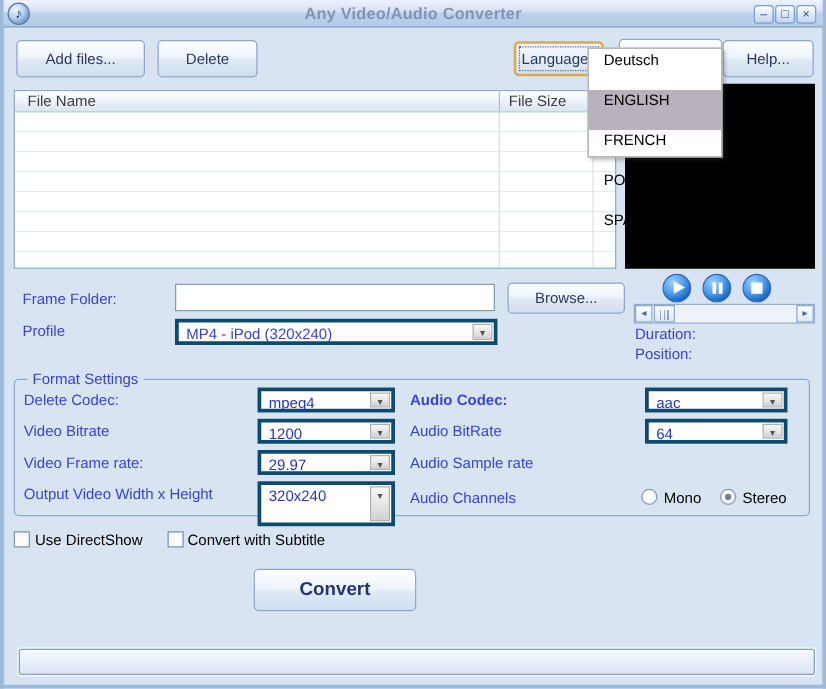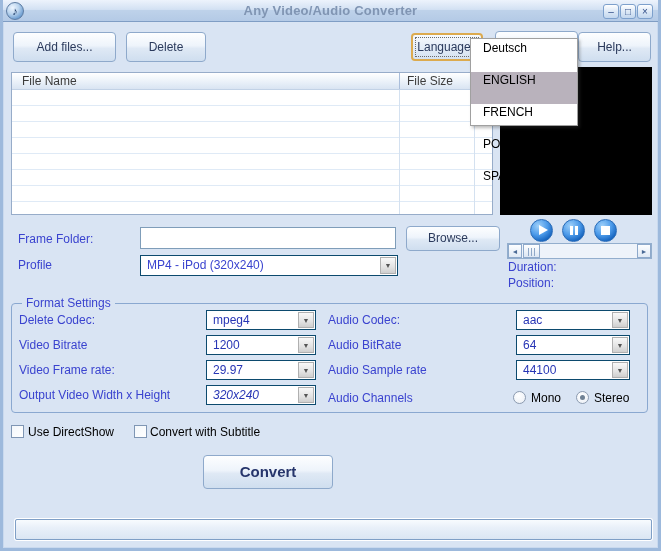--- a/index.html
+++ b/index.html
@@ -67,21 +67,21 @@
   }
   .fl-vline { position:absolute; top:0; bottom:0; width:1px; background:#d4e1f0; }
   
   .preview { position:absolute; left:497px; top:67px; width:152px; height:148px; background:#000; }
   
   .bluelabel { position:absolute; color:#3a43cf; }
   .textinput {
     position:absolute; border:1px solid #7f9db9; background:#fff; font-size:12px; padding:2px 4px;
     font-family:"Liberation Sans",sans-serif;
   }
-  .combo { position:absolute; background:#fff; border:1px solid #0c4a6e; }
+  .combo { position:absolute; background:#fff; border:3px solid #0c4a6e; }
   .combo-value { position:absolute; left:6px; top:2px; right:20px; white-space:nowrap; overflow:hidden; color:#2735b5; }
   .combo-value.profileval { color:#3a43cf; }
   .combo-arrow {
     position:absolute; right:1px; top:1px; bottom:1px; width:16px;
     background:linear-gradient(180deg,#f8f8f8,#e3e3e3 60%,#cfcfcf); border:1px solid #b0b0b0;
     color:#555; font-size:7px; text-align:center; line-height:15px; cursor:default;
   }
   
   .pbtn {
     position:absolute; top:219px; width:23px; height:23px; border-radius:50%;
@@ -221,42 +221,38 @@
     <span class="combo-arrow">▼</span>
   </div>
 
   <div class="bluelabel" style="left:16px; top:363px;">Video Frame rate:</div>
   <div class="combo" style="left:203px; top:360px; width:110px; height:20px;">
     <span class="combo-value">29.97</span>
     <span class="combo-arrow">▼</span>
   </div>
 
   <div class="bluelabel" style="left:16px; top:388px;">Output Video Width x Height</div>
-  <div class="combo" style="left:203px; top:385px; width:110px; height:20px;font-style:italic;">
+  <div class="combo" style="left:203px; top:385px; width:110px; height:36px;">
     <span class="combo-value">320x240</span>
     <span class="combo-arrow">▼</span>
   </div>
 
-  <div class="bluelabel" style="left:325px; top:313px;">Audio Codec:</div>
+  <div class="bluelabel" style="left:325px; top:313px;font-weight:bold;">Audio Codec:</div>
   <div class="combo" style="left:513px; top:310px; width:114px; height:20px;">
     <span class="combo-value">aac</span>
     <span class="combo-arrow">▼</span>
   </div>
 
   <div class="bluelabel" style="left:325px; top:338px;">Audio BitRate</div>
   <div class="combo" style="left:513px; top:335px; width:114px; height:20px;">
     <span class="combo-value">64</span>
     <span class="combo-arrow">▼</span>
   </div>
 
   <div class="bluelabel" style="left:325px; top:363px;">Audio Sample rate</div>
-  <div class="combo" style="left:513px; top:360px; width:114px; height:20px;">
-    <span class="combo-value">44100</span>
-    <span class="combo-arrow">▼</span>
-  </div>
 
   <div class="bluelabel" style="left:325px; top:391px;">Audio Channels</div>
   <div class="radio" style="left:510px; top:391px;">
     
   </div>
   <div class="radiolabel" style="left:528px; top:391px;">Mono</div>
   <div class="radio selected" style="left:573px; top:391px;">
     <div class="dot"></div>
   </div>
   <div class="radiolabel" style="left:591px; top:391px;">Stereo</div>

